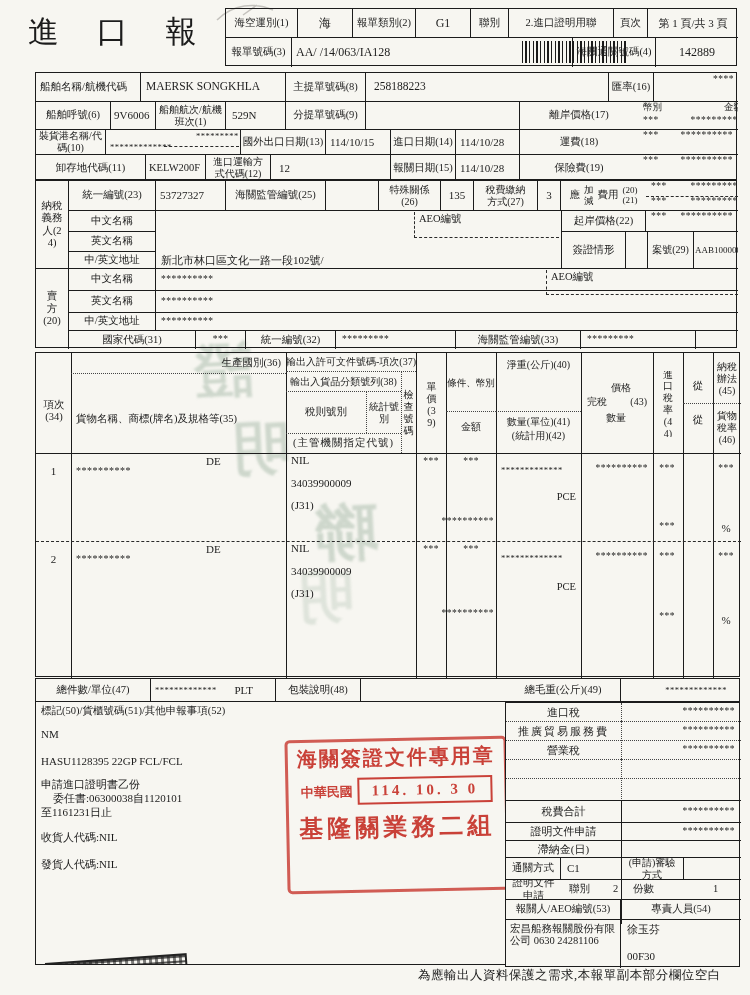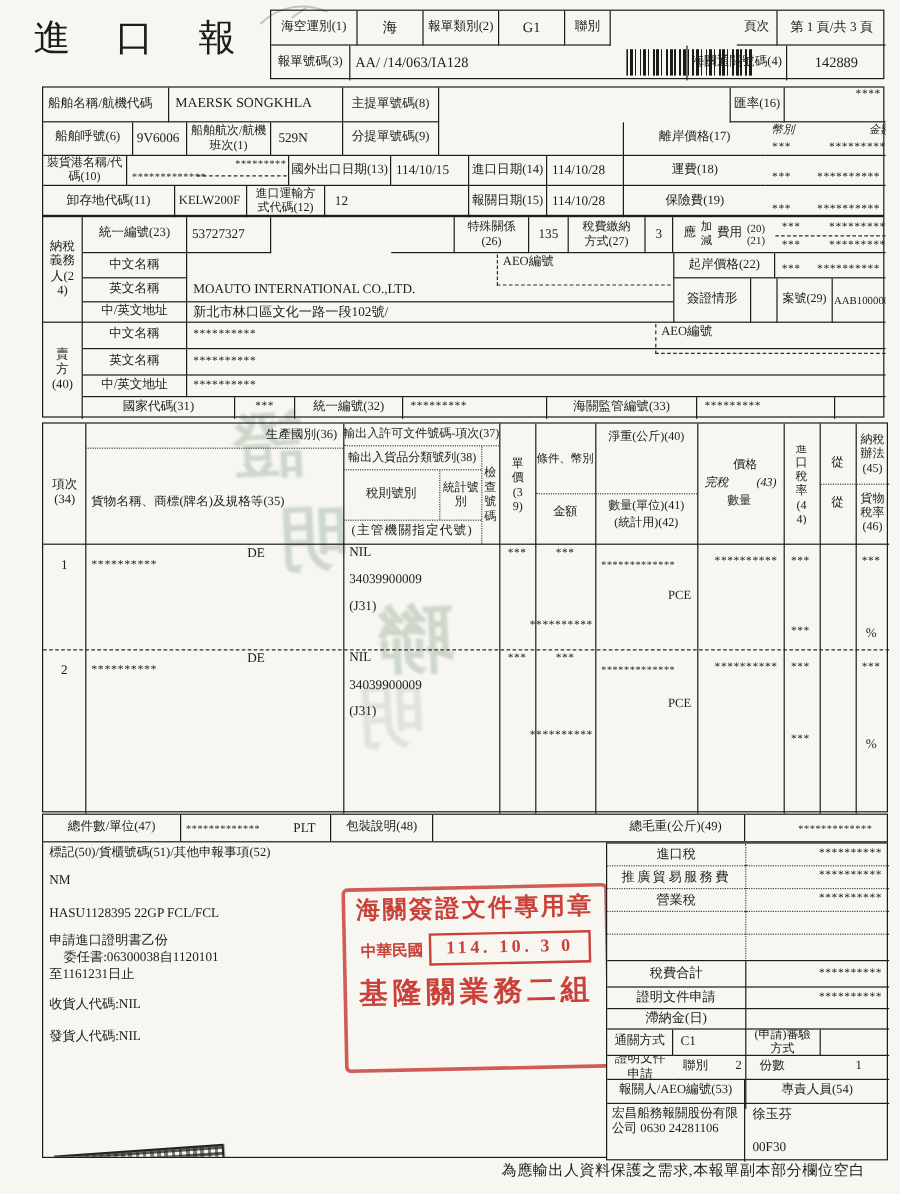--- a/index.html
+++ b/index.html
@@ -2,21 +2,21 @@
 <html><head>
 <meta charset="utf-8">
 <style>
   html,body{margin:0;padding:0;background:#e8e6e0;}
   .form{position:relative;width:750px;height:995px;background:#f7f6f1;overflow:hidden;
         font-family:"Liberation Serif","DejaVu Serif",serif;color:#1c1c1c;}
   .c{position:absolute;box-sizing:border-box;line-height:1.18;overflow:hidden;}
   .box{position:absolute;box-sizing:border-box;border:1.4px solid #1c1c1c;}
   .ctr{display:flex;align-items:center;justify-content:center;text-align:center;}
   .vctr{display:flex;align-items:center;}
-  .between{display:flex;align-items:flex-end;justify-content:space-between;padding:0 5px;font-style:italic;}
+  .between{display:flex;align-items:flex-start;justify-content:space-between;padding:0 5px;}
   .br{border-right:1.2px solid #1c1c1c}.bl{border-left:1.2px solid #1c1c1c}
   .bb{border-bottom:1.2px solid #1c1c1c}
   .dbb{border-bottom:1.3px dashed #2a2a2a}.dbl{border-left:1.3px dashed #2a2a2a}
   .dotb{border-bottom:1px dotted #444}
   .wrap{word-break:break-all}
   .f8{font-size:8.5px}.f9{font-size:9.5px}.f10{font-size:10px}.f105{font-size:10.5px}
   .f11{font-size:11px}.f115{font-size:11.5px}.f12{font-size:12px}
   .ast{letter-spacing:.5px}
   .vline{position:absolute;width:0;border-left:1.2px solid #1c1c1c}
   .vldot{position:absolute;width:0;border-left:1px dotted #444}
@@ -53,34 +53,36 @@
   <span class="wm" style="left:298px;top:560px;font-size:56px;opacity:.6">明</span>
 
   <div class="c" style="left:28px;top:14px;width:200px;height:46px;font-size:31px;letter-spacing:15px;white-space:nowrap">進 口 報 單</div>
 
   <div class="box" style="left:225px;top:8px;width:512px;height:58px">
     <div class="c ctr f105 br bb" style="left:0;top:0;width:72px;height:29px">海空運別(1)</div>
     <div class="c ctr f12 br bb" style="left:72px;top:0;width:55px;height:29px">海</div>
     <div class="c ctr f105 br bb" style="left:127px;top:0;width:63px;height:29px">報單類別(2)</div>
     <div class="c ctr f12 br bb" style="left:190px;top:0;width:55px;height:29px">G1</div>
     <div class="c ctr f105 br bb" style="left:245px;top:0;width:38px;height:29px">聯別</div>
+    <div class="c ctr f105 br bb" style="left:283px;top:0;width:105px;height:29px">2.進口證明用聯</div>
     <div class="c ctr f105 br bb" style="left:388px;top:0;width:34px;height:29px">頁次</div>
     <div class="c ctr f11 bb" style="left:422px;top:0;width:90px;height:29px">第  1  頁/共  3  頁</div>
     <div class="c ctr f105 br" style="left:0;top:29px;width:66px;height:29px">報單號碼(3)</div>
     <div class="c vctr f12 br" style="left:66px;top:29px;width:281px;height:29px;padding-left:4px">AA/ /14/063/IA128</div>
     <div class="barcode" style="left:296px;top:32px;width:105px;height:22px"></div>
     <div class="c ctr f105 br" style="left:347px;top:29px;width:83px;height:29px">海關通關號碼(4)</div>
     <div class="c ctr f12" style="left:430px;top:29px;width:82px;height:29px">142889</div>
   </div>
 
   <div class="box" style="left:35px;top:72px;width:702px;height:108px">
 
     <div class="c vctr f115 br bb" style="left:105px;top:0;width:145px;height:29px;padding-left:5px">MAERSK SONGKHLA</div>
     <div class="c vctr f105 br bb" style="left:0;top:0;width:105px;height:29px;padding-left:4px">船舶名稱/航機代碼</div>
     <div class="c ctr f105 br bb" style="left:250px;top:0;width:80px;height:29px">主提單號碼(8)</div>
+    <div class="c vctr f115 bb" style="left:330px;top:0;width:242px;height:29px;padding-left:8px">258188223</div>
     <div class="c ctr f105 bl br bb" style="left:572px;top:0;width:46px;height:29px">匯率(16)</div>
     <div class="c bb" style="left:618px;top:0;width:84px;height:29px">
       <span class="c f9 ast" style="right:4px;top:1px">****</span>
     </div>
 
     <div class="c ctr f105 br bb" style="left:0;top:29px;width:75px;height:28px">船舶呼號(6)</div>
     <div class="c vctr f11 br bb" style="left:75px;top:29px;width:45px;height:28px;padding-left:3px">9V6006</div>
     <div class="c ctr f10 br bb" style="left:120px;top:29px;width:70px;height:28px">船舶航次/航機班次(1)</div>
     <div class="c vctr f11 br bb" style="left:190px;top:29px;width:60px;height:28px;padding-left:6px">529N</div>
     <div class="c ctr f105 br bb" style="left:250px;top:29px;width:80px;height:28px">分提單號碼(9)</div>
@@ -122,24 +124,25 @@
     <div class="c ctr f105 bl" style="left:483px;top:82px;width:119px;height:26px">保險費(19)</div>
     <div class="c between f9 ast" style="left:602px;top:82px;width:100px;height:26px">
       <span>***</span>
       <span>**********</span>
     </div>
   </div>
 
   <div class="box" style="left:35px;top:180px;width:702px;height:168px">
 
     <div class="c ctr f105 br bb wrap" style="left:0;top:0;width:33px;height:88px;padding:0 4px">納稅義務人(24)</div>
-    <div class="c ctr f105 br wrap" style="left:0;top:88px;width:33px;height:80px;padding:0 7px">賣方(40)</div>
+    <div class="c ctr f105 br wrap" style="left:0;top:88px;width:33px;height:80px;padding:0 7px">賣方(20)</div>
 
     <div class="c ctr f105 br bb" style="left:33px;top:0;width:87px;height:30px">統一編號(23)</div>
     <div class="c vctr f11 br bb" style="left:120px;top:0;width:70px;height:30px;padding-left:4px">53727327</div>
+    <div class="c ctr f105 br bb" style="left:190px;top:0;width:100px;height:30px">海關監管編號(25)</div>
     <div class="c br bb" style="left:290px;top:0;width:53px;height:30px"></div>
     <div class="c ctr f10 br bb wrap" style="left:343px;top:0;width:62px;height:30px;padding:0 10px">特殊關係(26)</div>
     <div class="c ctr f11 br bb" style="left:405px;top:0;width:33px;height:30px">135</div>
     <div class="c ctr f10 br bb wrap" style="left:438px;top:0;width:64px;height:30px;padding:0 8px">稅費繳納方式(27)</div>
     <div class="c ctr f11 br bb" style="left:502px;top:0;width:23px;height:30px">3</div>
     <div class="c bb" style="left:525px;top:0;width:85px;height:30px">
       <div class="ctr f105" style="width:100%;height:100%;gap:4px">
         <span>應</span>
         <span style="display:flex;flex-direction:column;font-size:9.5px;line-height:1.1">
           <span>加</span>
@@ -165,21 +168,20 @@
 
     <div class="c ctr f105 br bb" style="left:33px;top:30px;width:87px;height:21px">中文名稱</div>
     <div class="c f105 dbl dbb" style="left:378px;top:31px;width:145px;height:26px;padding:1px 0 0 4px">AEO編號</div>
     <div class="c ctr f105 bl br bb" style="left:525px;top:30px;width:85px;height:21px">起岸價格(22)</div>
     <div class="c between f9 ast bb" style="left:610px;top:30px;width:92px;height:21px">
       <span>***</span>
       <span>**********</span>
     </div>
 
     <div class="c ctr f105 br bb" style="left:33px;top:51px;width:87px;height:20px">英文名稱</div>
-    <div class="c vctr f11 bb" style="left:120px;top:51px;width:405px;height:20px;padding-left:5px">MOAUTO INTERNATIONAL CO.,LTD.</div>
     <div class="c ctr f105 bl br bb" style="left:525px;top:51px;width:65px;height:37px">簽證情形</div>
     <div class="c br bb" style="left:590px;top:51px;width:22px;height:37px"></div>
     <div class="c ctr f10 br bb" style="left:612px;top:51px;width:46px;height:37px">案號(29)</div>
     <div class="c vctr bb" style="left:658px;top:51px;width:44px;height:37px;font-size:9px;padding-left:1px">AAB100000022</div>
 
     <div class="c ctr f105 br bb" style="left:33px;top:71px;width:87px;height:17px">中/英文地址</div>
     <div class="c vctr f11 bb" style="left:120px;top:71px;width:405px;height:17px;padding-left:5px">新北市林口區文化一路一段102號/</div>
 
     <div class="c ctr f105 br bb" style="left:33px;top:88px;width:87px;height:22px">中文名稱</div>
     <div class="c vctr f9 ast bb" style="left:120px;top:88px;width:582px;height:22px;padding-left:5px">**********</div>
@@ -288,21 +290,21 @@
     <div class="c ctr f9 ast" style="left:617px;top:198px;width:28px;height:12px">***</div>
     <div class="c ctr f9 ast" style="left:617px;top:258px;width:28px;height:12px">***</div>
     <div class="c ctr f9 ast" style="left:677px;top:198px;width:26px;height:12px">***</div>
     <div class="c ctr f11" style="left:677px;top:260px;width:26px;height:14px">%</div>
   </div>
 
   <div class="box" style="left:35px;top:678px;width:705px;height:24px">
     <div class="c ctr f105 br" style="left:0;top:0;width:115px;height:100%">總件數/單位(47)</div>
     <div class="c vctr br" style="left:115px;top:0;width:125px;height:100%;padding:0 4px;justify-content:space-between">
       <span class="f8 ast">*************</span>
-      <span class="f11" style="margin-right:8px">PLT</span>
+      <span class="f11" style="margin-right:18px">PLT</span>
     </div>
     <div class="c ctr f105 br" style="left:240px;top:0;width:85px;height:100%">包裝說明(48)</div>
     <div class="c ctr f105 br" style="left:470px;top:0;width:115px;height:100%">總毛重(公斤)(49)</div>
     <div class="c f8 ast" style="left:585px;top:0;width:120px;height:100%;display:flex;align-items:center;justify-content:flex-end;padding-right:14px">*************</div>
   </div>
 
   <div class="c" style="left:35px;top:702px;width:470px;height:263px;border-left:1.4px solid #1c1c1c;border-bottom:1.4px solid #1c1c1c">
     <div class="c f105" style="left:5px;top:3px">標記(50)/貨櫃號碼(51)/其他申報事項(52)</div>
     <div class="c f11" style="left:5px;top:26px">NM</div>
     <div class="c f11" style="left:5px;top:53px">HASU1128395 22GP FCL/FCL</div>

